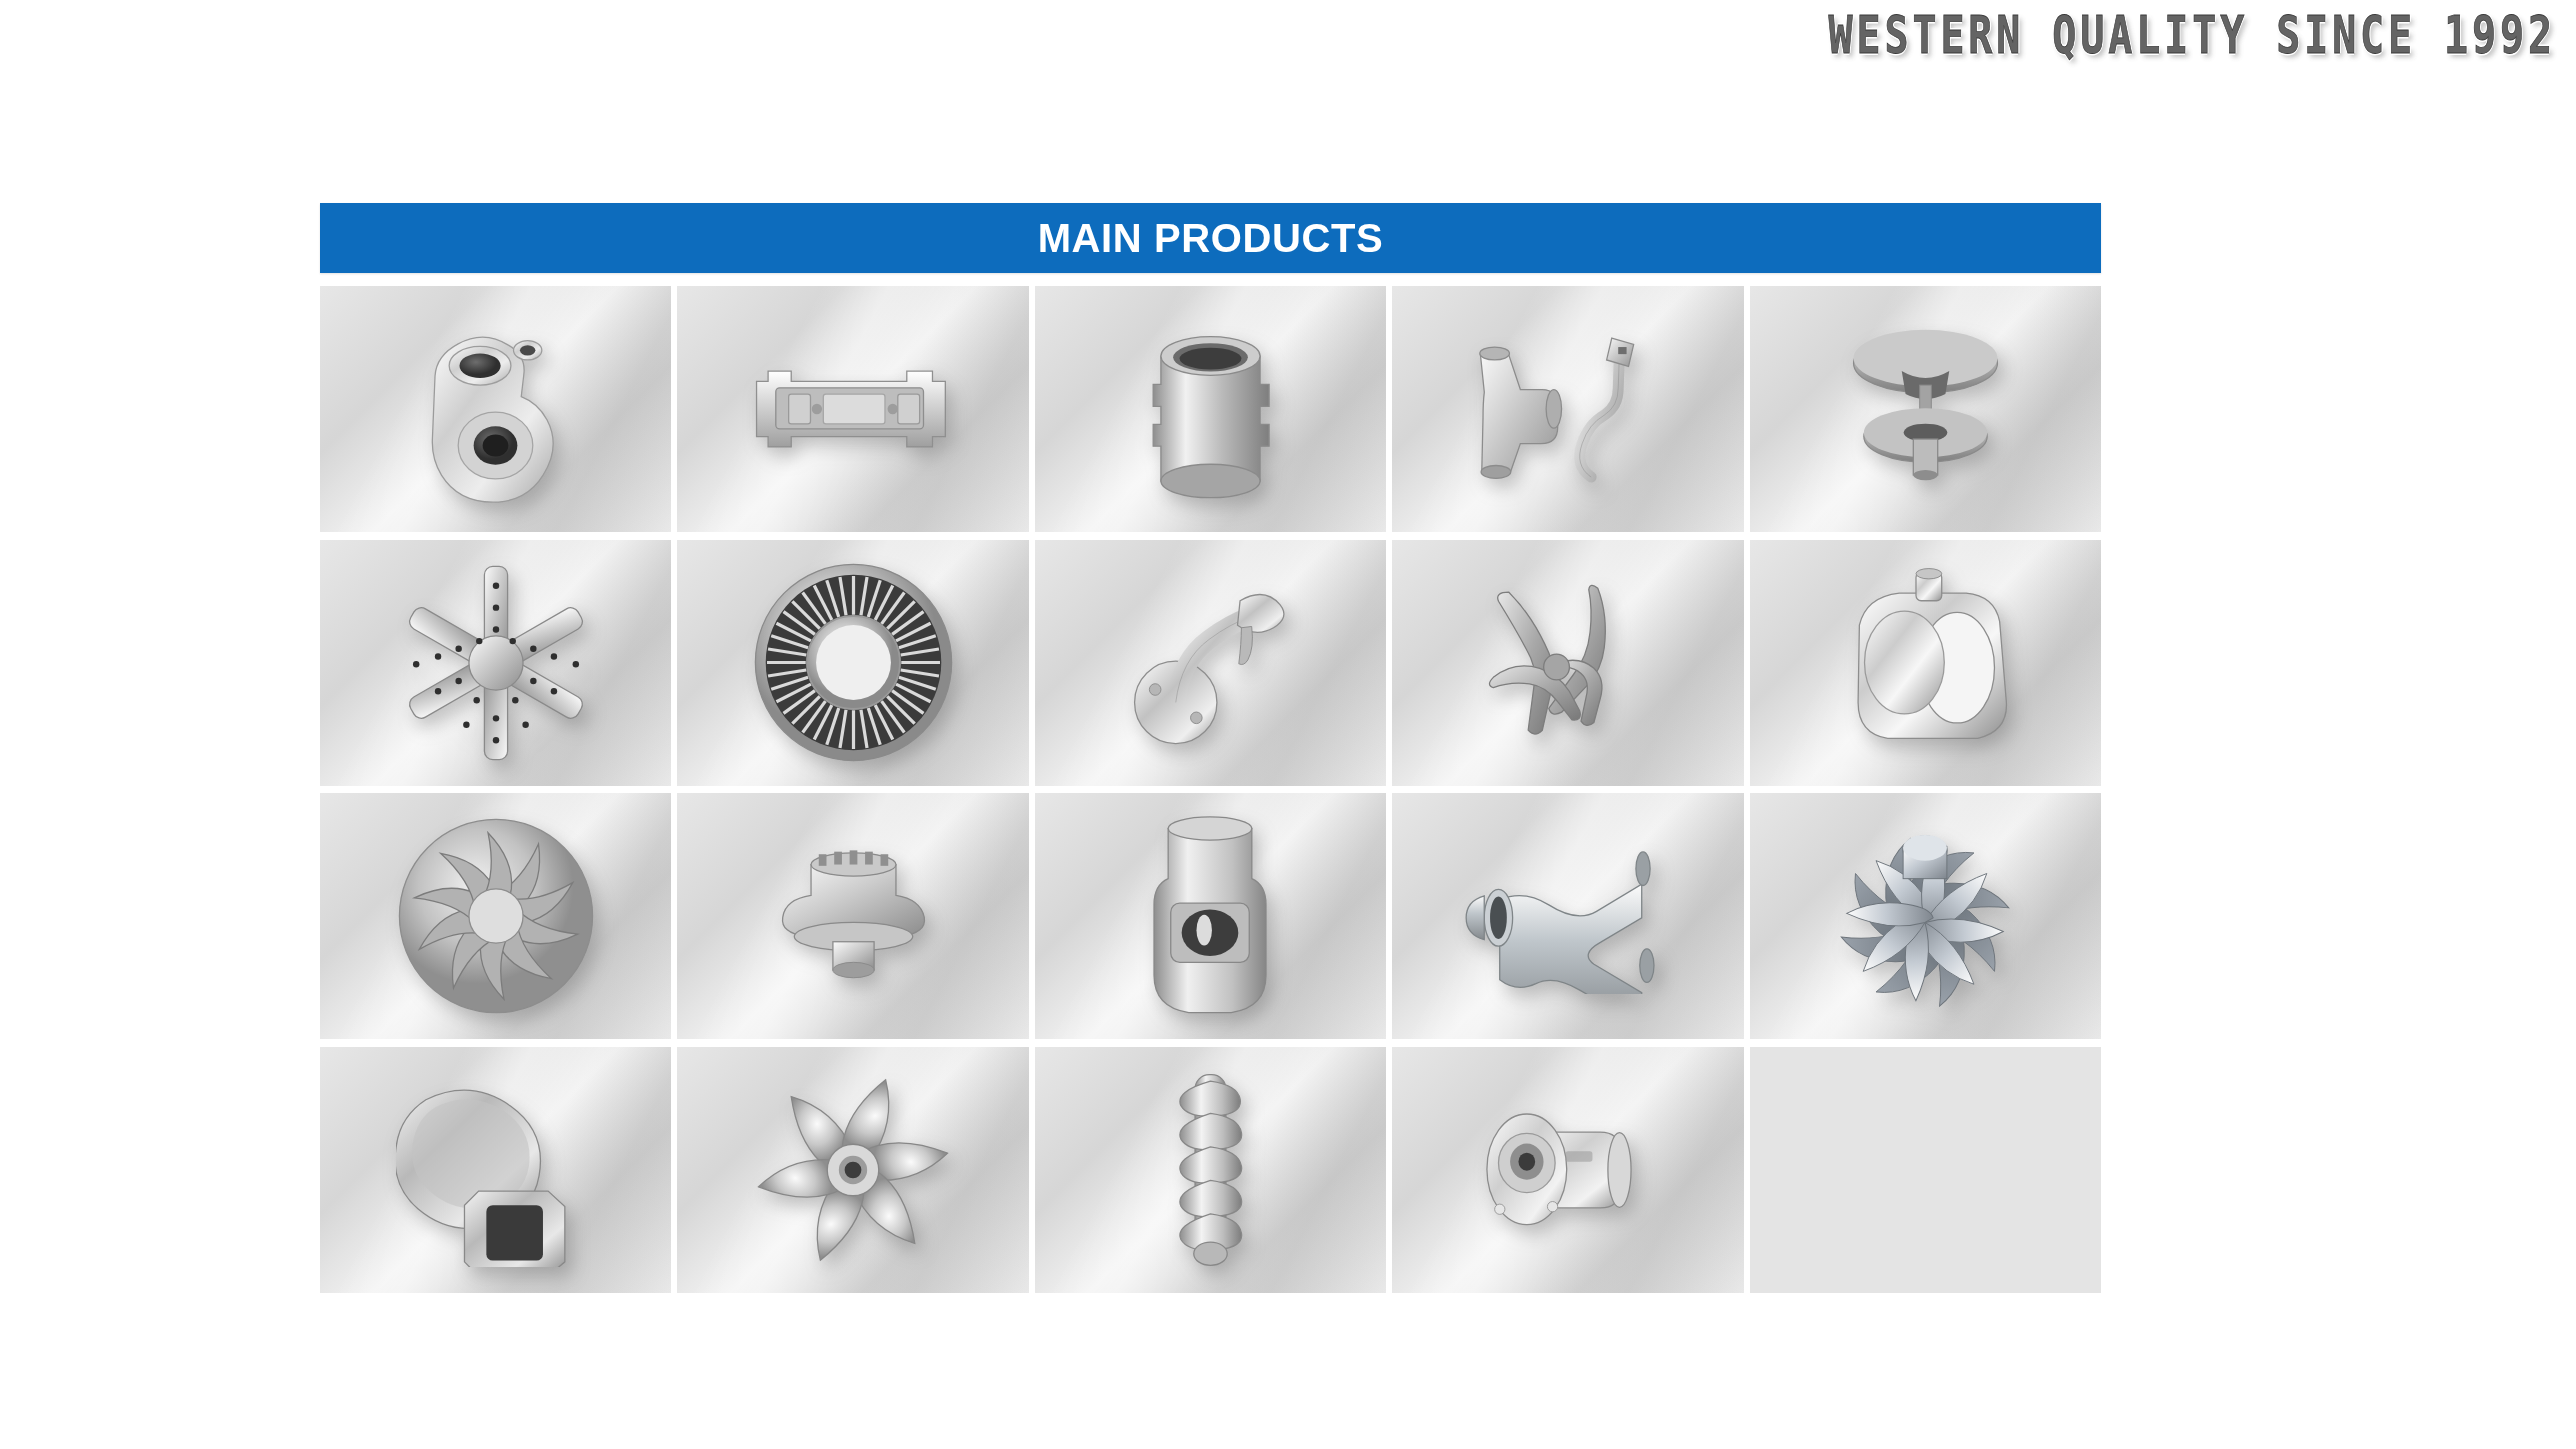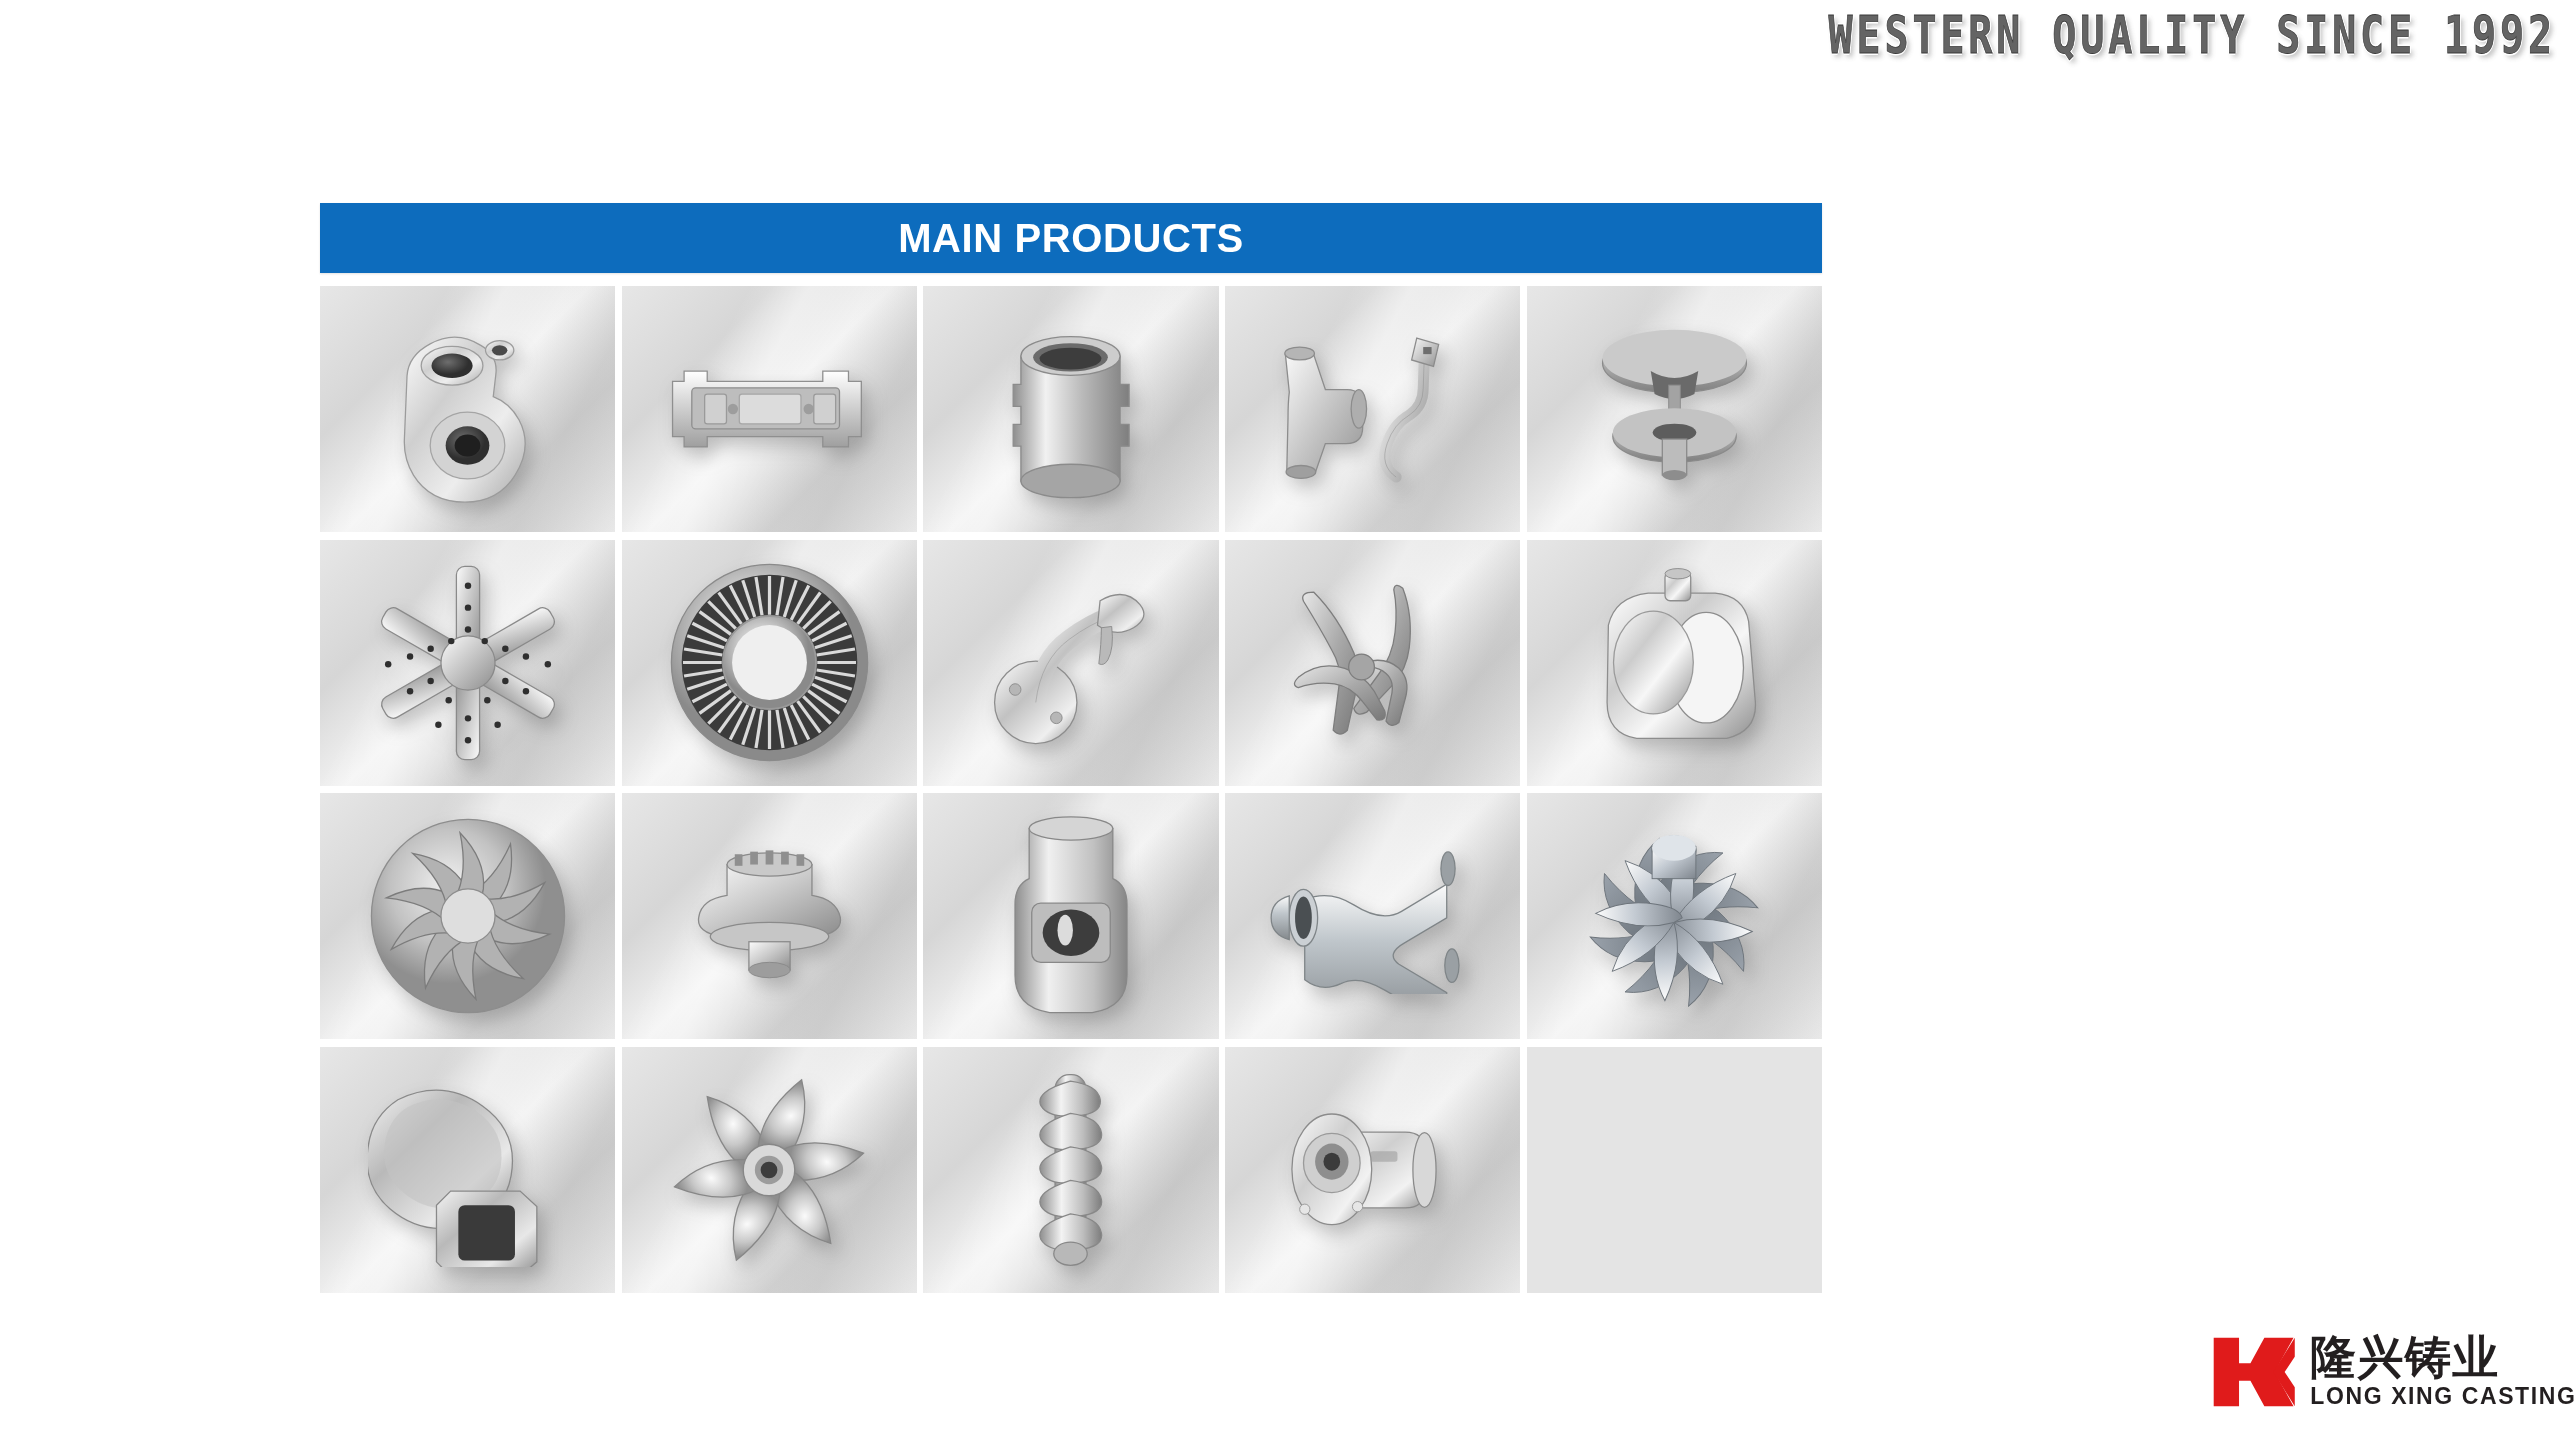--- a/index.html
+++ b/index.html
@@ -35,21 +35,21 @@
 
   
   .page-title {
     position:absolute; left:72px; top:76px;
     font-size:48px; font-weight:400; color:#000;
     letter-spacing:-0.3px; white-space:nowrap;
     line-height:1;
   }
 
   
-  .panel { position:absolute; left:320px; top:203px; width:1502px; }
+  .panel { position:absolute; left:320px; top:203px; width:1781px; }
 
   .panel-header {
     height:70px; background:#0d6cbd;
     display:flex; align-items:center; justify-content:center;
     box-shadow:0 1.3px 1.9px rgba(0,0,0,.12);
   }
   .panel-header-label {
     color:#ffffff; font-size:40px; font-weight:bold;
     letter-spacing:0.6px; line-height:1;
   }
@@ -601,25 +601,15 @@
           <circle cx="136" cy="172" r="8" fill="#e6e6e6" stroke="#9a9a9a" stroke-width="1.5"></circle>
           <rect x="156" y="86" width="42" height="16" rx="4" fill="#9e9e9e" opacity=".6"></rect>
         </svg>
       </div>
 
       <div class="cell empty"></div>
 
     </div>
   </div>
 
-  <div class="logo">
-    <svg class="logo-mark" viewBox="0 0 140 120">
-      <path d="M4 6 h40 v40 h18 l22-40 h46 l-30 54 l30 54 h-46 l-22-40 h-18 v40 h-40z" fill="#E01B1B"></path>
-      <path d="M132 6 l-34 54 l34 54 v-30 l-16-24 l16-24z" fill="#E01B1B"></path>
-    </svg>
-    <div class="logo-text">
-      <div class="logo-cn">隆兴铸业</div>
-      <div class="logo-en">LONG XING CASTING</div>
-    </div>
-  </div>
 
 </div>
 
 
 </body></html>

